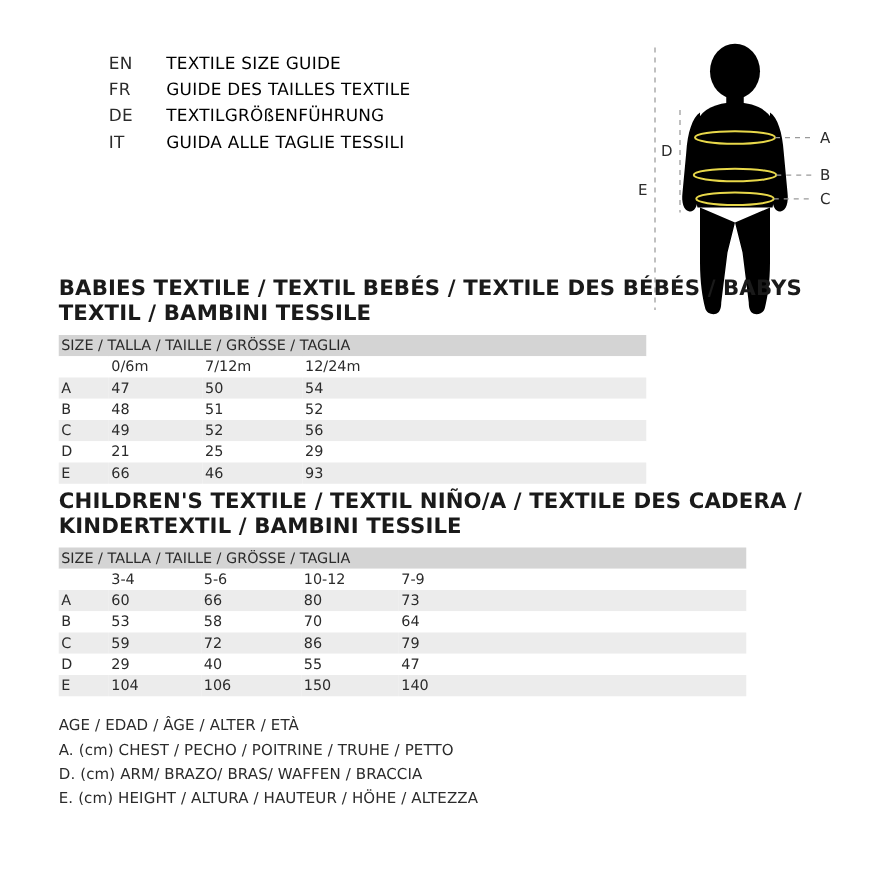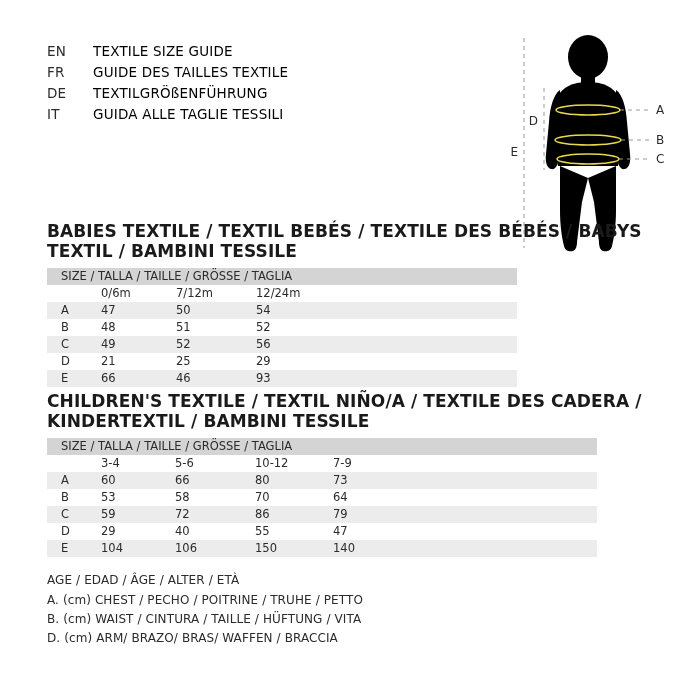--- a/index.html
+++ b/index.html
@@ -23,20 +23,21 @@
     left: 47px;
     top: 43px;
     width: 470px;
   }
   .lang-row {
     display: flex;
     align-items: baseline;
     height: 21px;
     font-size: 13.5px;
     letter-spacing: 0.2px;
+    margin-left: 40px;
   }
   .lang-code {
     width: 46px;
     flex: 0 0 46px;
     color: #2b2b2b;
   }
   .lang-text {
     color: #000000;
     text-align: right;
   }
@@ -62,21 +63,21 @@
     color: #1a1a1a;
     margin-bottom: 7px;
     letter-spacing: 0.1px;
   }
   table {
     border-collapse: collapse;
     font-size: 11.5px;
     color: #2b2b2b;
   }
   table td, table th {
-    padding: 2px 4px 2px 14px;
+    padding: 2px 4px 2px 2px;
     text-align: left;
     font-weight: normal;
     height: 17px;
     line-height: 13px;
   }
   .row-head td {
     background: #d4d4d4;
     font-size: 11.5px;
     color: #2b2b2b;
   }
@@ -278,15 +279,15 @@
         <td class="c3">150</td>
         <td class="c4">140</td>
       </tr>
     </tbody>
   </table>
 </div>
 
 <div class="legend">
   <div class="legend-title">AGE / EDAD / ÂGE / ALTER / ETÀ</div>
   <div class="legend-item">A. (cm) CHEST / PECHO / POITRINE / TRUHE / PETTO</div>
-  <div class="legend-item">B. (cm) WAIST / CINTURA / TAILLE / HÜFTUNG / VITA</div>
   <div class="legend-item">D. (cm) ARM/ BRAZO/ BRAS/ WAFFEN / BRACCIA</div>
+  <div class="legend-item">E. (cm) HEIGHT / ALTURA / HAUTEUR / HÖHE / ALTEZZA</div>
 </div>
 
 </body></html>

